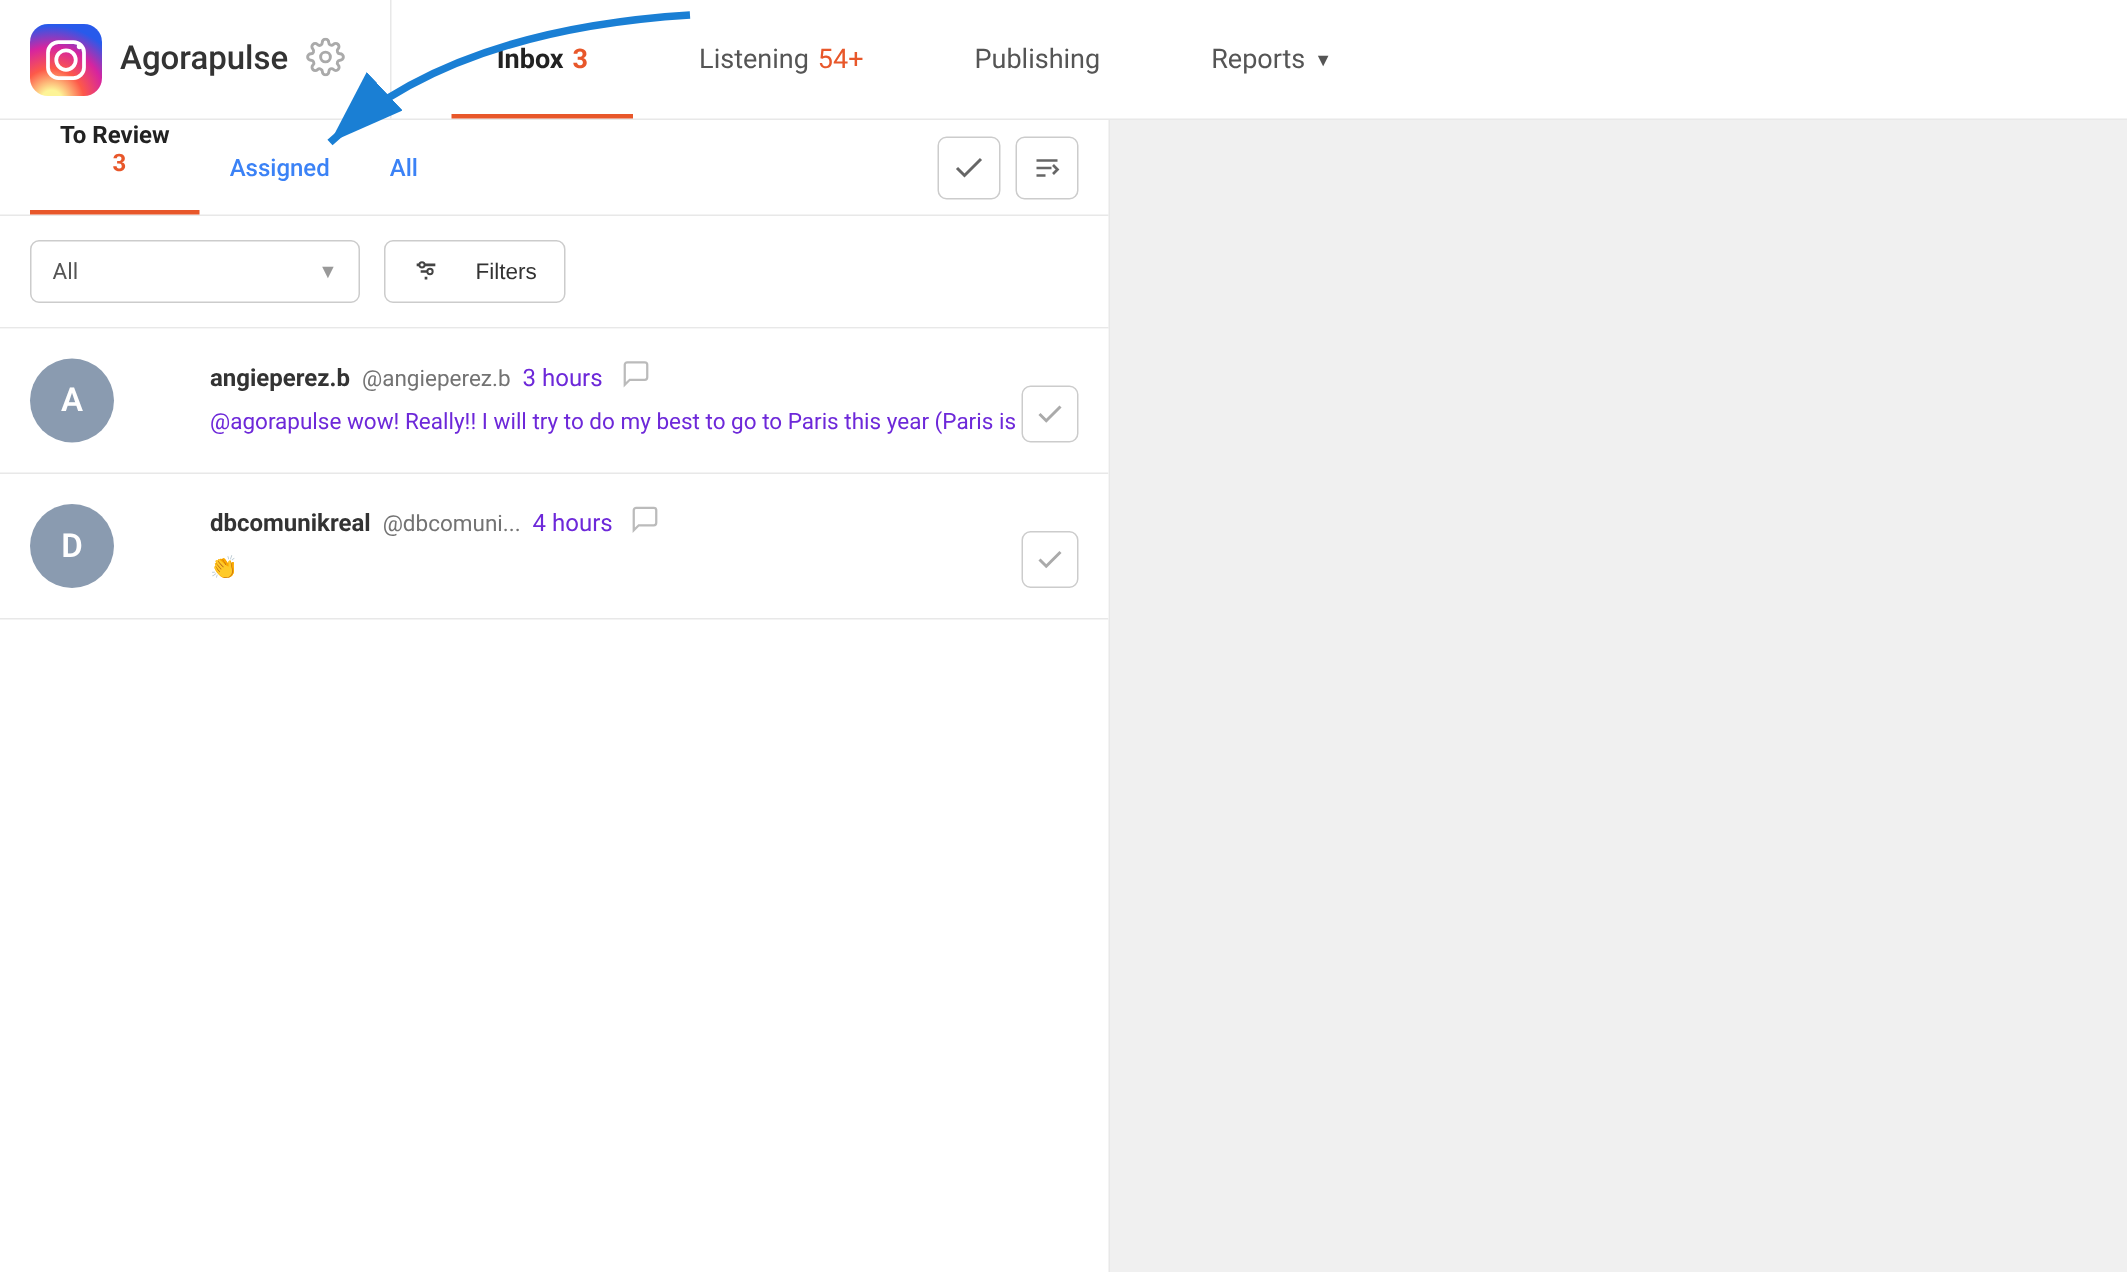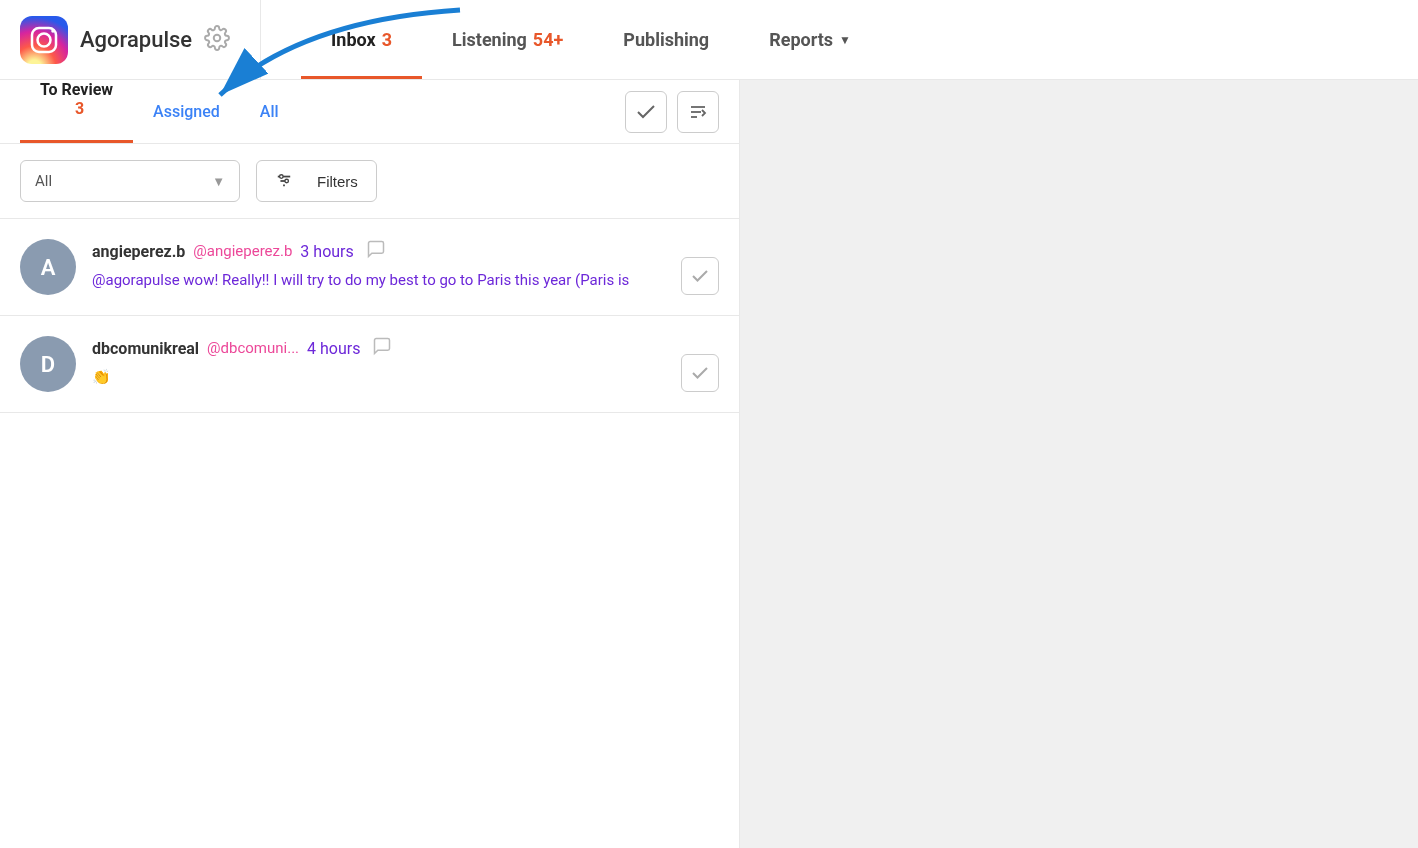--- a/index.html
+++ b/index.html
@@ -34,29 +34,29 @@
     }
     .gear-icon-wrap {
       margin-left: auto;
       cursor: pointer;
     }
     .nav-items {
       display: flex;
       align-items: center;
       height: 100%;
       padding-left: 40px;
-      gap: 0;
+      gap: 14px;
     }
     .nav-item {
       display: flex;
       align-items: center;
       height: 100%;
       padding: 0 30px;
       font-size: 18px;
-      font-weight: 700;
+      font-weight: 400;
       color: #555;
       cursor: pointer;
       position: relative;
       text-decoration: none;
       white-space: nowrap;
     }
     .nav-item.active {
       font-weight: 700;
       color: #222;
     }
@@ -212,35 +212,36 @@
       align-items: center;
       justify-content: center;
       font-size: 22px;
       font-weight: 600;
       color: #fff;
       flex-shrink: 0;
       margin-right: 16px;
     }
     .message-content {
       flex: 1;
+      margin-left: 48px;
     }
     .message-header {
       display: flex;
       align-items: center;
       gap: 8px;
       margin-bottom: 6px;
     }
     .msg-username {
       font-size: 16px;
       font-weight: 700;
       color: #333;
     }
     .msg-handle {
       font-size: 15px;
-      color: #ec4899;
+      color: #737373;
     }
     .msg-time {
       font-size: 16px;
       color: #6d28d9;
     }
     .msg-chat-icon {
       font-size: 18px;
       color: #bbb;
       margin-left: 4px;
       cursor: pointer;

